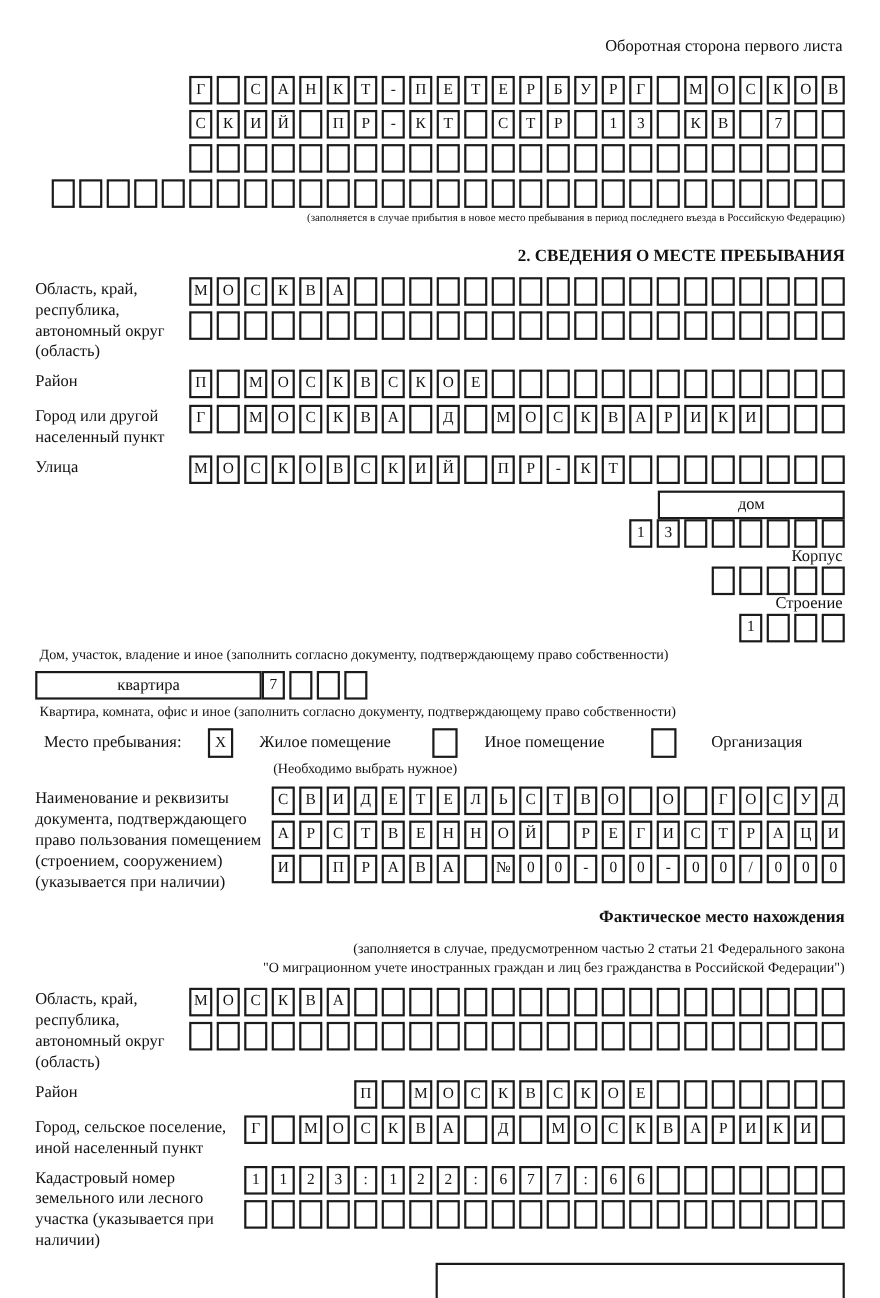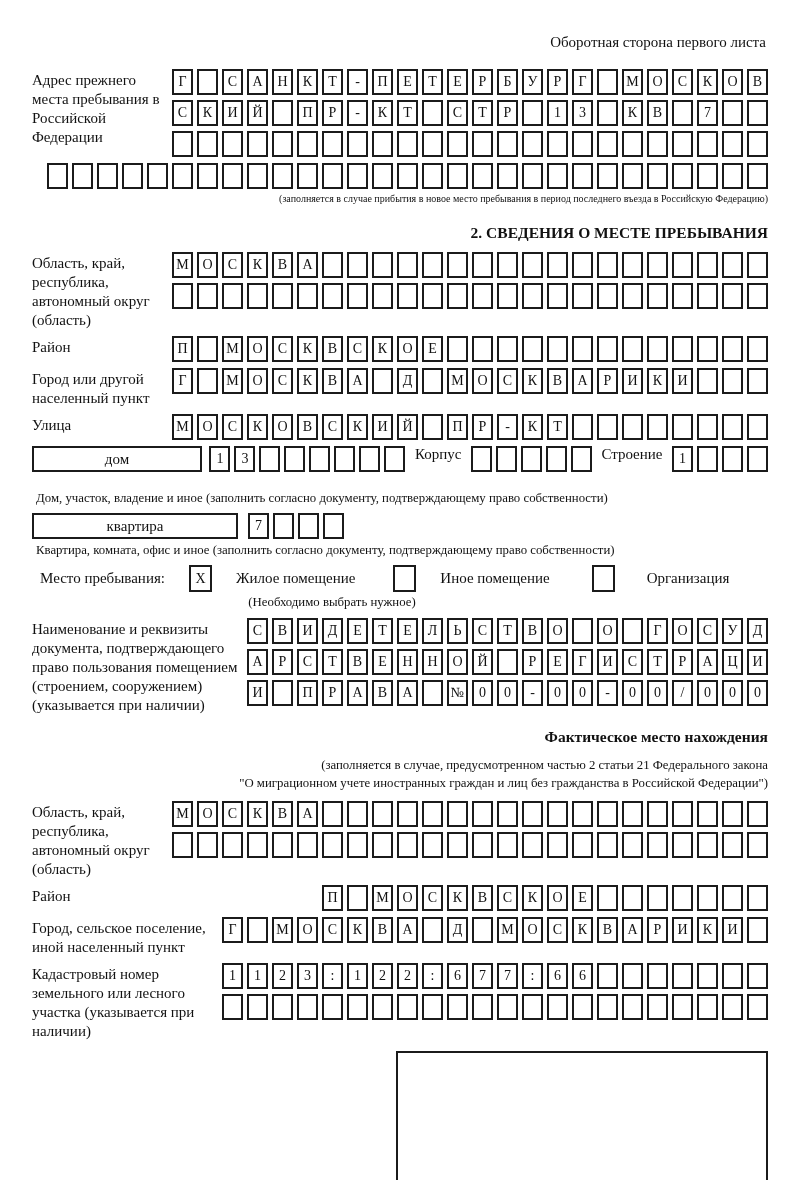--- a/index.html
+++ b/index.html
@@ -25,24 +25,24 @@
 
   .note { font-size:10px; text-align:right; margin:2px 0 8px 0; }
   .note-left { font-size:12.8px; margin:0 0 7px 4px; }
 
   .sec-title { text-align:right; font-weight:bold; font-size:15.5px; margin:20px 0 10px 0; }
 
   .labelbox {
     border:2px solid #1b1b1b; height:26px; display:flex;
     align-items:center; justify-content:center; font-size:15px; background:#fff;
   }
-  .house-row { display:flex; align-items:flex-start; justify-content:space-between; margin-bottom:19px; }
+  .house-row { display:flex; align-items:flex-end; justify-content:space-between; margin-bottom:4px;flex-direction:column; }
   .house-row .cellrow { gap:4px; }
   .house-inline-lbl { font-size:15px; padding:0 2px; }
-  .apt-row { display:flex; align-items:center; gap:10px; margin-bottom:4px; }
+  .apt-row { display:flex; align-items:center; gap:0; margin-bottom:4px; }
 
   .stay-row { display:flex; align-items:center; gap:24px; margin:2px 0 3px 8px; font-size:15px; }
   .cb {
     width:23px; height:27px; border:2px solid #1b1b1b; display:flex;
     align-items:center; justify-content:center; font-size:14px; background:#fff;
   }
   .stay-note { font-size:12.8px; text-align:center; width:480px; margin:0 0 8px 60px;font-family:Liberation Serif, serif; }
 
   .fact-note { font-size:12.8px; text-align:right; line-height:1.45; }
   .fact-title { margin-top:12px; }
@@ -50,21 +50,20 @@
   .stamp-box { width:372px; height:176px; border:2px solid #1b1b1b; margin:10px 0 6px auto; background:#fff; }
 </style>
 </head>
 <body>
 
 <div class="page">
 
   <div class="hdr">Оборотная сторона первого листа</div>
 
   <div class="frow">
-    <div class="lbl" style="width:152px">Адрес прежнего места пребывания в Российской Федерации</div>
     <div class="cells-right">
       <div class="cellrow">
           <div class="cell">Г</div>
           <div class="cell"></div>
           <div class="cell">С</div>
           <div class="cell">А</div>
           <div class="cell">Н</div>
           <div class="cell">К</div>
           <div class="cell">Т</div>
           <div class="cell">-</div>

